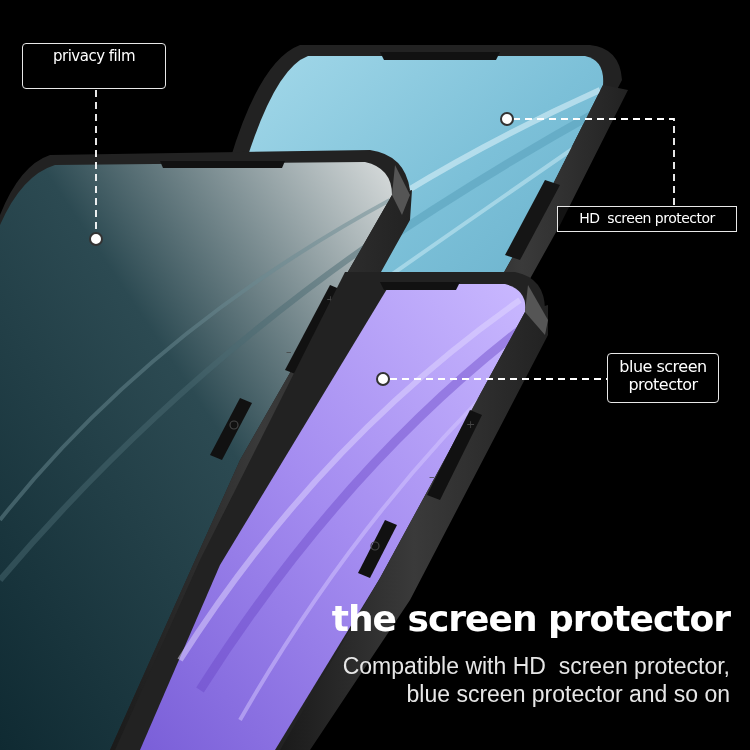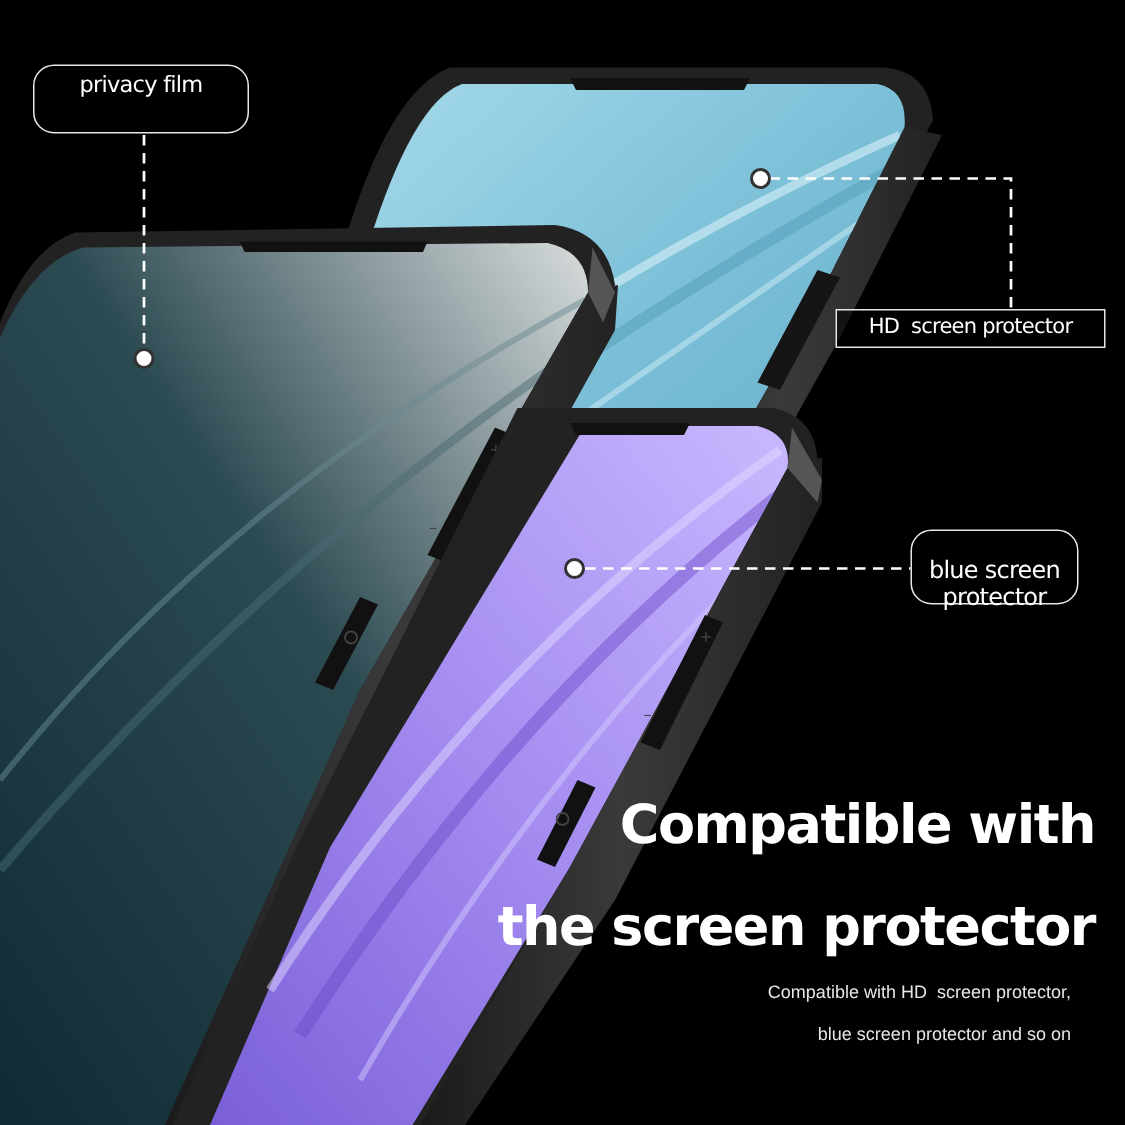--- a/index.html
+++ b/index.html
@@ -1,36 +1,36 @@
 <!DOCTYPE html>
 <html><head>
   <meta charset="utf-8">
   <style>
     html, body { margin:0; padding:0; background:#000; }
     body { width:750px; height:750px; position:relative; overflow:hidden; font-family:"DejaVu Sans", sans-serif; }
     .stage { position:absolute; inset:0; background:#000; }
     svg.scene { position:absolute; left:0; top:0; }
     .callout {
-      position:absolute; border:1.5px solid #e8e8e8; border-radius:14px;
+      position:absolute; border:1.5px solid #e8e8e8; border-radius:4px;
       color:#fff; text-align:center; font-family:"DejaVu Sans", sans-serif;
       letter-spacing:-0.5px; line-height:1.1; background:rgba(0,0,0,0.6);
     }
     .callout span { display:block; }
     #c-privacy { left:22px; top:43px; width:144px; height:46px; font-size:15px; padding-top:4px; box-sizing:border-box; }
     #c-hd { left:557px; top:206px; width:178px; height:24px; font-size:14px; border-radius:0; line-height:22px; }
-    #c-blue { left:607px; top:353px; width:112px; height:50px; font-size:16px; padding-top:17px; box-sizing:border-box; }
+    #c-blue { left:607px; top:353px; width:112px; height:50px; font-size:16px; padding-top:4px; box-sizing:border-box; }
     .headline {
       position:absolute; right:20px; color:#fff; font-family:"DejaVu Sans", sans-serif;
       font-weight:bold; font-size:36px; text-align:right; letter-spacing:-1px; line-height:1;
     }
     #h1 { top:533px; }
     #h2 { top:601px; }
     .sub {
-      position:absolute; right:36px; color:#e6e6e6; font-family:"Liberation Sans", sans-serif;
-      font-size:12px; text-align:right; line-height:1;
+      position:absolute; right:20px; color:#e6e6e6; font-family:"Liberation Sans", sans-serif;
+      font-size:23px; text-align:right; line-height:1;
     }
     #s1 { top:655px; }
     #s2 { top:683px;margin-left:26px; }
   </style>
 </head>
 <body>
 
 <div class="stage">
 
   <svg class="scene" width="750" height="750" viewBox="0 0 750 750">
@@ -119,18 +119,17 @@
 
   <div class="callout" id="c-hd">
     <span style="white-space:pre;">HD  screen protector</span>
   </div>
 
   <div class="callout" id="c-blue">
     <span>blue screen</span>
     <span>protector</span>
   </div>
 
-  <div class="headline" id="h1">Compatible with</div>
   <div class="headline" id="h2">the screen protector</div>
 
   <div class="sub" id="s1" style="white-space:pre;">Compatible with HD  screen protector,</div>
   <div class="sub" id="s2">blue screen protector and so on</div>
 </div>
 
 </body></html>

